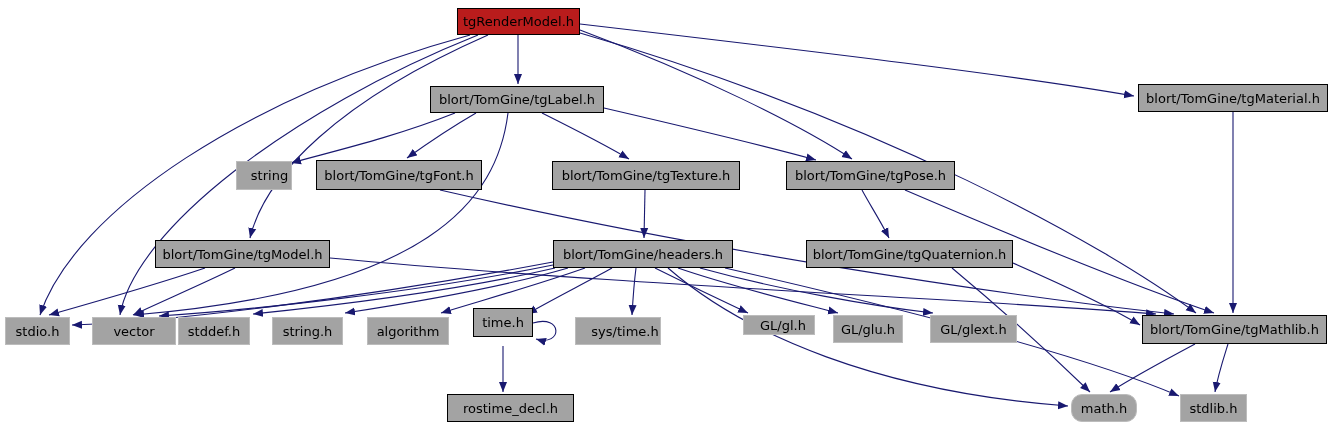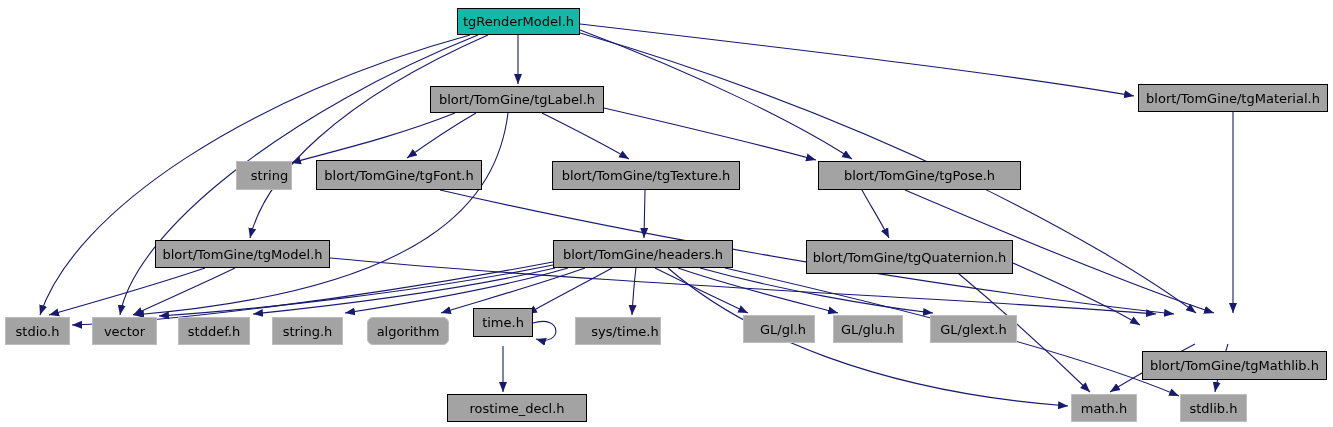--- a/index.html
+++ b/index.html
@@ -14,21 +14,21 @@
   .node{
     position:absolute;
     box-sizing:border-box;
     display:flex;align-items:center;justify-content:center;
     background:#a3a3a3;
     border:1px solid #000000;
     font-size:13px;color:#000000;
     white-space:nowrap;
     line-height:1;
   }
-  .node.root{background:#14b8a6;border:1px solid #000000;}
+  .node.root{background:#b91c1c;border:1px solid #000000;}
   .node.external{border:1px solid #bcbcbc;}
 </style>
 </head>
 <body>
 
 <div id="canvas">
   <svg id="edge-layer" width="1333" height="427" viewBox="0 0 1333 427" xmlns="http://www.w3.org/2000/svg">
     <defs>
       <marker id="arrowhead" markerWidth="11" markerHeight="9" refX="10" refY="4.5" orient="auto" markerUnits="userSpaceOnUse">
         <path d="M0,0.5 L10,4.5 L0,8.5 z" fill="#191970"></path>
@@ -75,32 +75,32 @@
         <path d="M503,346 L503,392" fill="none" stroke="#191970" stroke-width="1.1" marker-end="url(#arrowhead)"></path>
       </g>
   </svg>
   <div id="node-layer">
       <div class="node root" style="left: 457px; top: 8px; width: 123px; height: 27px;">tgRenderModel.h</div>
       <div class="node internal" style="left: 430px; top: 86px; width: 174px; height: 27px;">blort/TomGine/tgLabel.h</div>
       <div class="node internal" style="left: 1138px; top: 84px; width: 190px; height: 28px;">blort/TomGine/tgMaterial.h</div>
       <div class="node external" style="left: 236px; top: 161px; width: 56px; height: 29px; padding-left: 11px;">string</div>
       <div class="node internal" style="left: 316px; top: 160px; width: 166px; height: 30px;">blort/TomGine/tgFont.h</div>
       <div class="node internal" style="left: 552px; top: 161px; width: 188px; height: 29px;">blort/TomGine/tgTexture.h</div>
-      <div class="node internal" style="left: 786px; top: 161px; width: 203px; height: 29px; margin-left: 32px;">blort/TomGine/tgPose.h</div>
+      <div class="node internal" style="left: 786px; top: 161px; width: 169px; height: 29px;">blort/TomGine/tgPose.h</div>
       <div class="node internal" style="left: 155px; top: 240px; width: 175px; height: 28px;">blort/TomGine/tgModel.h</div>
       <div class="node internal" style="left: 553px; top: 240px; width: 180px; height: 28px;">blort/TomGine/headers.h</div>
-      <div class="node internal" style="left: 806px; top: 240px; width: 207px; height: 34px;">blort/TomGine/tgQuaternion.h</div>
+      <div class="node internal" style="left: 806px; top: 240px; width: 207px; height: 28px;">blort/TomGine/tgQuaternion.h</div>
       <div class="node external" style="left: 5px; top: 317px; width: 65px; height: 28px;">stdio.h</div>
-      <div class="node external" style="left: 92px; top: 317px; width: 65px; height: 28px;">vector</div>
+      <div class="node external" style="left: 92px; top: 317px; width: 84px; height: 28px;">vector</div>
       <div class="node external" style="left: 178px; top: 317px; width: 72px; height: 28px;">stddef.h</div>
       <div class="node external" style="left: 272px; top: 317px; width: 71px; height: 28px;">string.h</div>
-      <div class="node external" style="left: 367px; top: 317px; width: 82px; height: 28px; border-radius: 6px;">algorithm</div>
+      <div class="node external" style="left: 367px; top: 317px; width: 82px; height: 28px;">algorithm</div>
       <div class="node internal" style="left: 473px; top: 308px; width: 60px; height: 29px;">time.h</div>
       <div class="node external" style="left: 575px; top: 317px; width: 86px; height: 28px; padding-left: 14px;">sys/time.h</div>
-      <div class="node external" style="left: 743px; top: 315px; width: 72px; height: 28px; padding-left: 8px;">GL/gl.h</div>
+      <div class="node external" style="left: 743px; top: 315px; width: 72px; height: 20px; padding-left: 8px;">GL/gl.h</div>
       <div class="node external" style="left: 833px; top: 315px; width: 70px; height: 28px;">GL/glu.h</div>
       <div class="node external" style="left: 930px; top: 315px; width: 87px; height: 28px;">GL/glext.h</div>
-      <div class="node internal" style="left: 1142px; top: 315px; width: 185px; height: 29px; margin-top: 36px;">blort/TomGine/tgMathlib.h</div>
-      <div class="node internal" style="left: 447px; top: 394px; width: 140px; height: 28px;">rostime_decl.h</div>
-      <div class="node external" style="left: 1071px; top: 394px; width: 66px; height: 28px;">math.h</div>
+      <div class="node internal" style="left: 1142px; top: 315px; width: 185px; height: 29px;">blort/TomGine/tgMathlib.h</div>
+      <div class="node internal" style="left: 447px; top: 394px; width: 127px; height: 28px;">rostime_decl.h</div>
+      <div class="node external" style="left: 1071px; top: 394px; width: 66px; height: 28px; border-radius: 11px;">math.h</div>
       <div class="node external" style="left: 1180px; top: 394px; width: 67px; height: 28px;">stdlib.h</div>
     </div>
 </div>
 
 </body></html>

